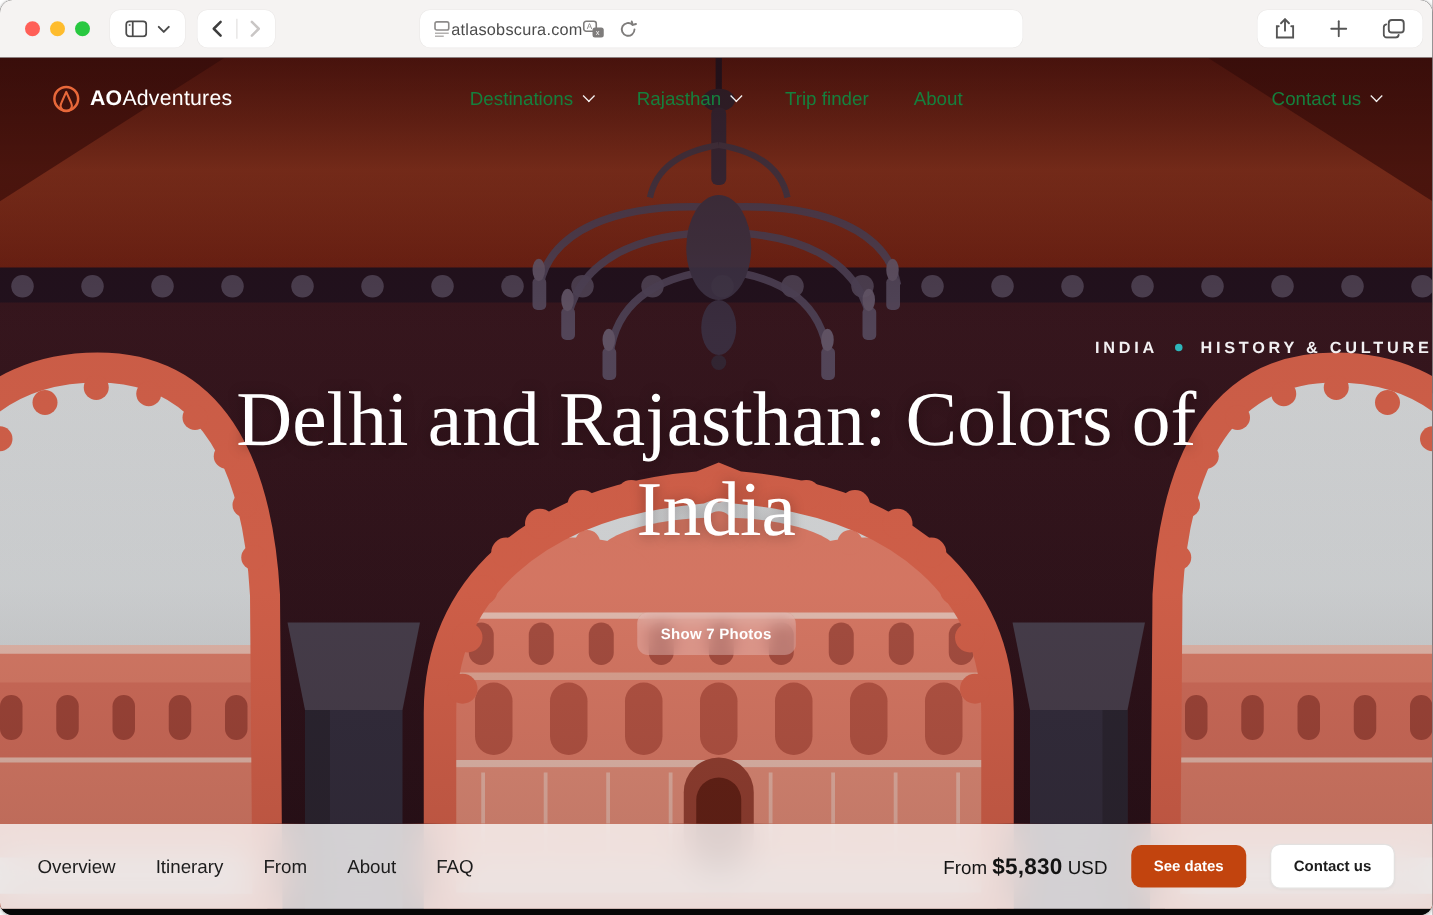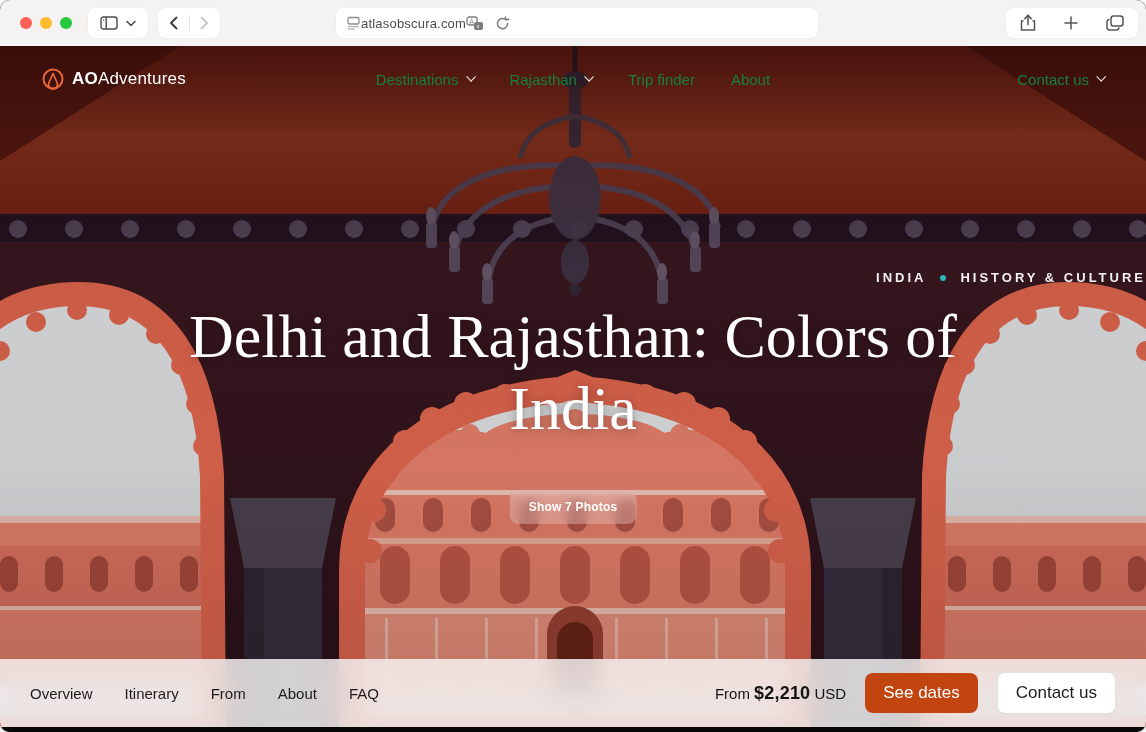--- a/index.html
+++ b/index.html
@@ -57,21 +57,21 @@
   
   .footer-bar { position:absolute; top:659px; left:0; right:0; height:68px; z-index:20;
     background:rgba(248,246,246,.82); backdrop-filter:blur(14px) saturate(1.1);
     -webkit-backdrop-filter:blur(14px) saturate(1.1);
     display:flex; align-items:center; padding:14px 30px; }
   .footer-tabs { display:flex; align-items:center; gap:32px; }
   .ftab { font-size:15px; color:#1c1c1c; cursor:pointer; white-space:nowrap; }
   .footer-right { margin-left:auto; display:flex; align-items:center; gap:19px; }
   .price { font-size:15px; color:#131313; white-space:nowrap; }
   .price b { font-size:18px; font-weight:700; letter-spacing:.2px; }
-  .btn { border-radius:8px; font-size:17px; font-weight:400; padding:10px 18px; cursor:pointer; white-space:nowrap; }
+  .btn { border-radius:8px; font-size:12px; font-weight:700; padding:10px 18px; cursor:pointer; white-space:nowrap; }
   .btn-primary { background:#c2440e; color:#ffffff; border:none; }
   .btn-secondary { background:#ffffff; color:#1c1c1c; border:1px solid #e3e1e0; box-shadow:0 1px 2px rgba(0,0,0,.04); }
   .bottom-strip { position:absolute; bottom:0; left:0; right:0; height:5px; background:#070707; z-index:25; }
 
   svg { display:block; }
 </style>
 </head>
 <body>
 
 <div class="window">
@@ -431,21 +431,21 @@
   <div class="footer-bar">
     <div class="footer-tabs">
       <span class="ftab">Overview</span>
       <span class="ftab">Itinerary</span>
       <span class="ftab">From</span>
       <span class="ftab">About</span>
       <span class="ftab">FAQ</span>
     </div>
     <div class="footer-right">
       <span class="price">
-        <span>From</span>&nbsp;<b>$2,210</b>&nbsp;<span>USD</span>
+        <span>From</span>&nbsp;<b>$5,830</b>&nbsp;<span>USD</span>
       </span>
       <button class="btn btn-primary">See dates</button>
       <button class="btn btn-secondary">Contact us</button>
     </div>
   </div>
 
   <div class="bottom-strip"></div>
 </div>
 
 </body></html>

